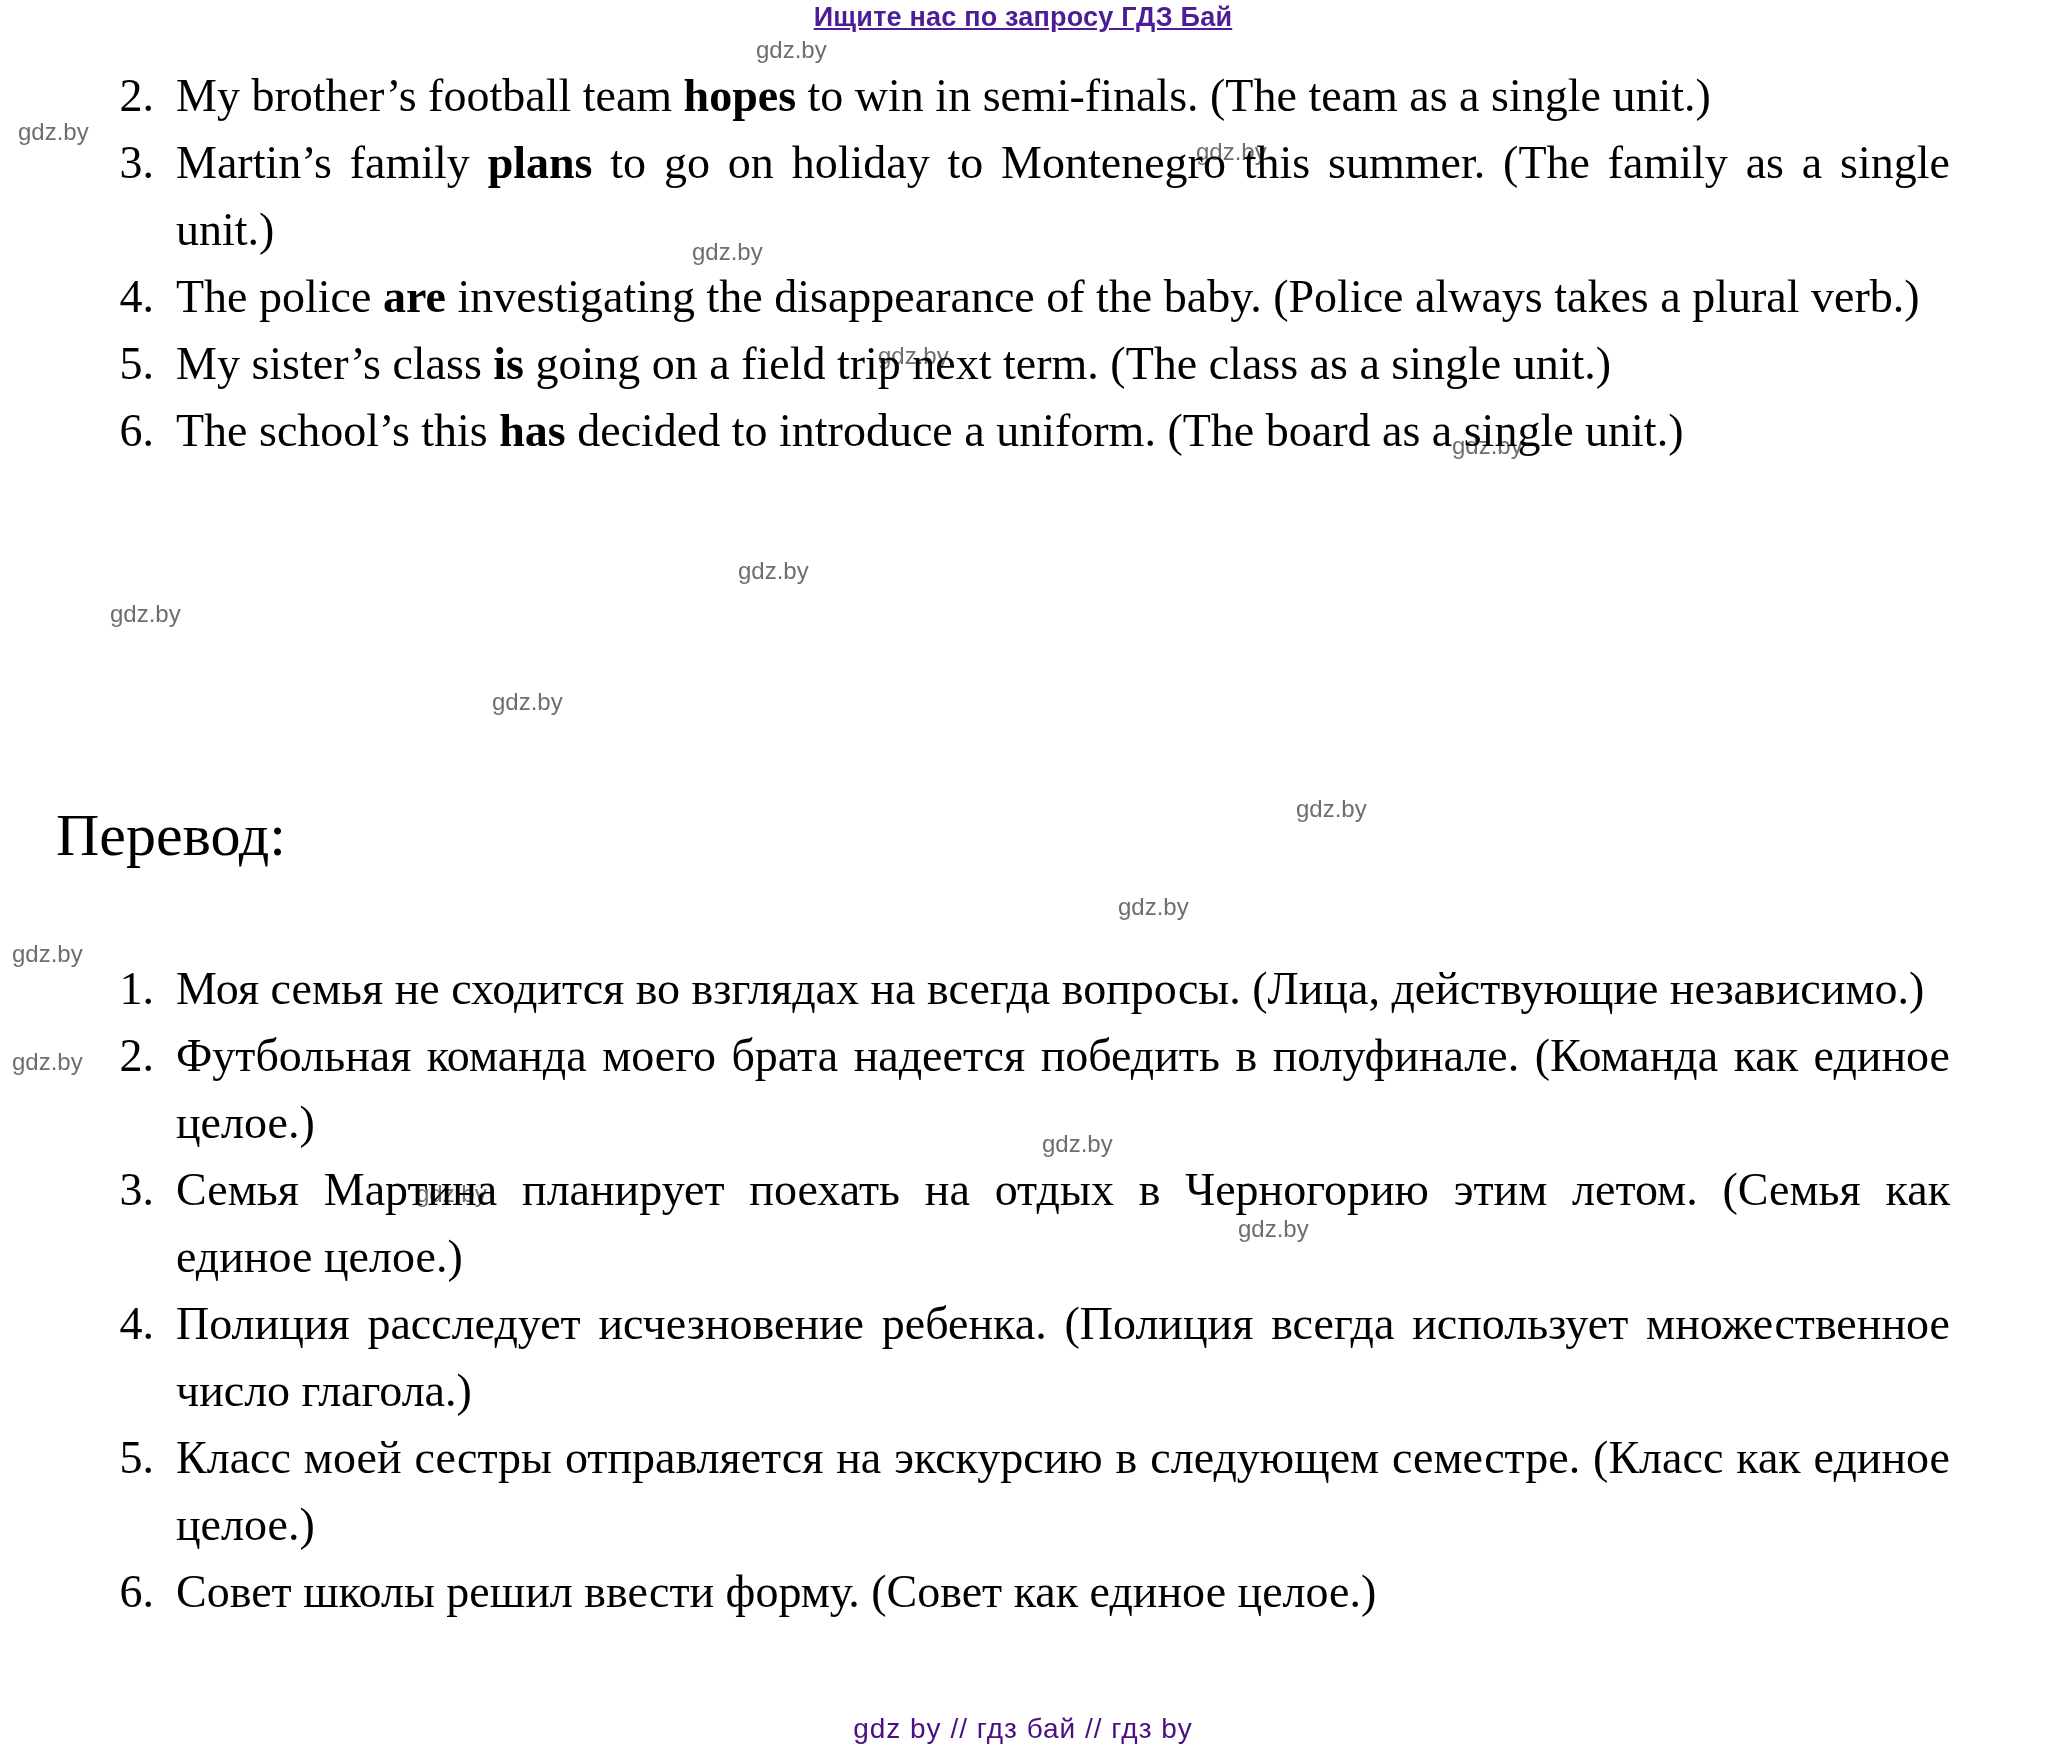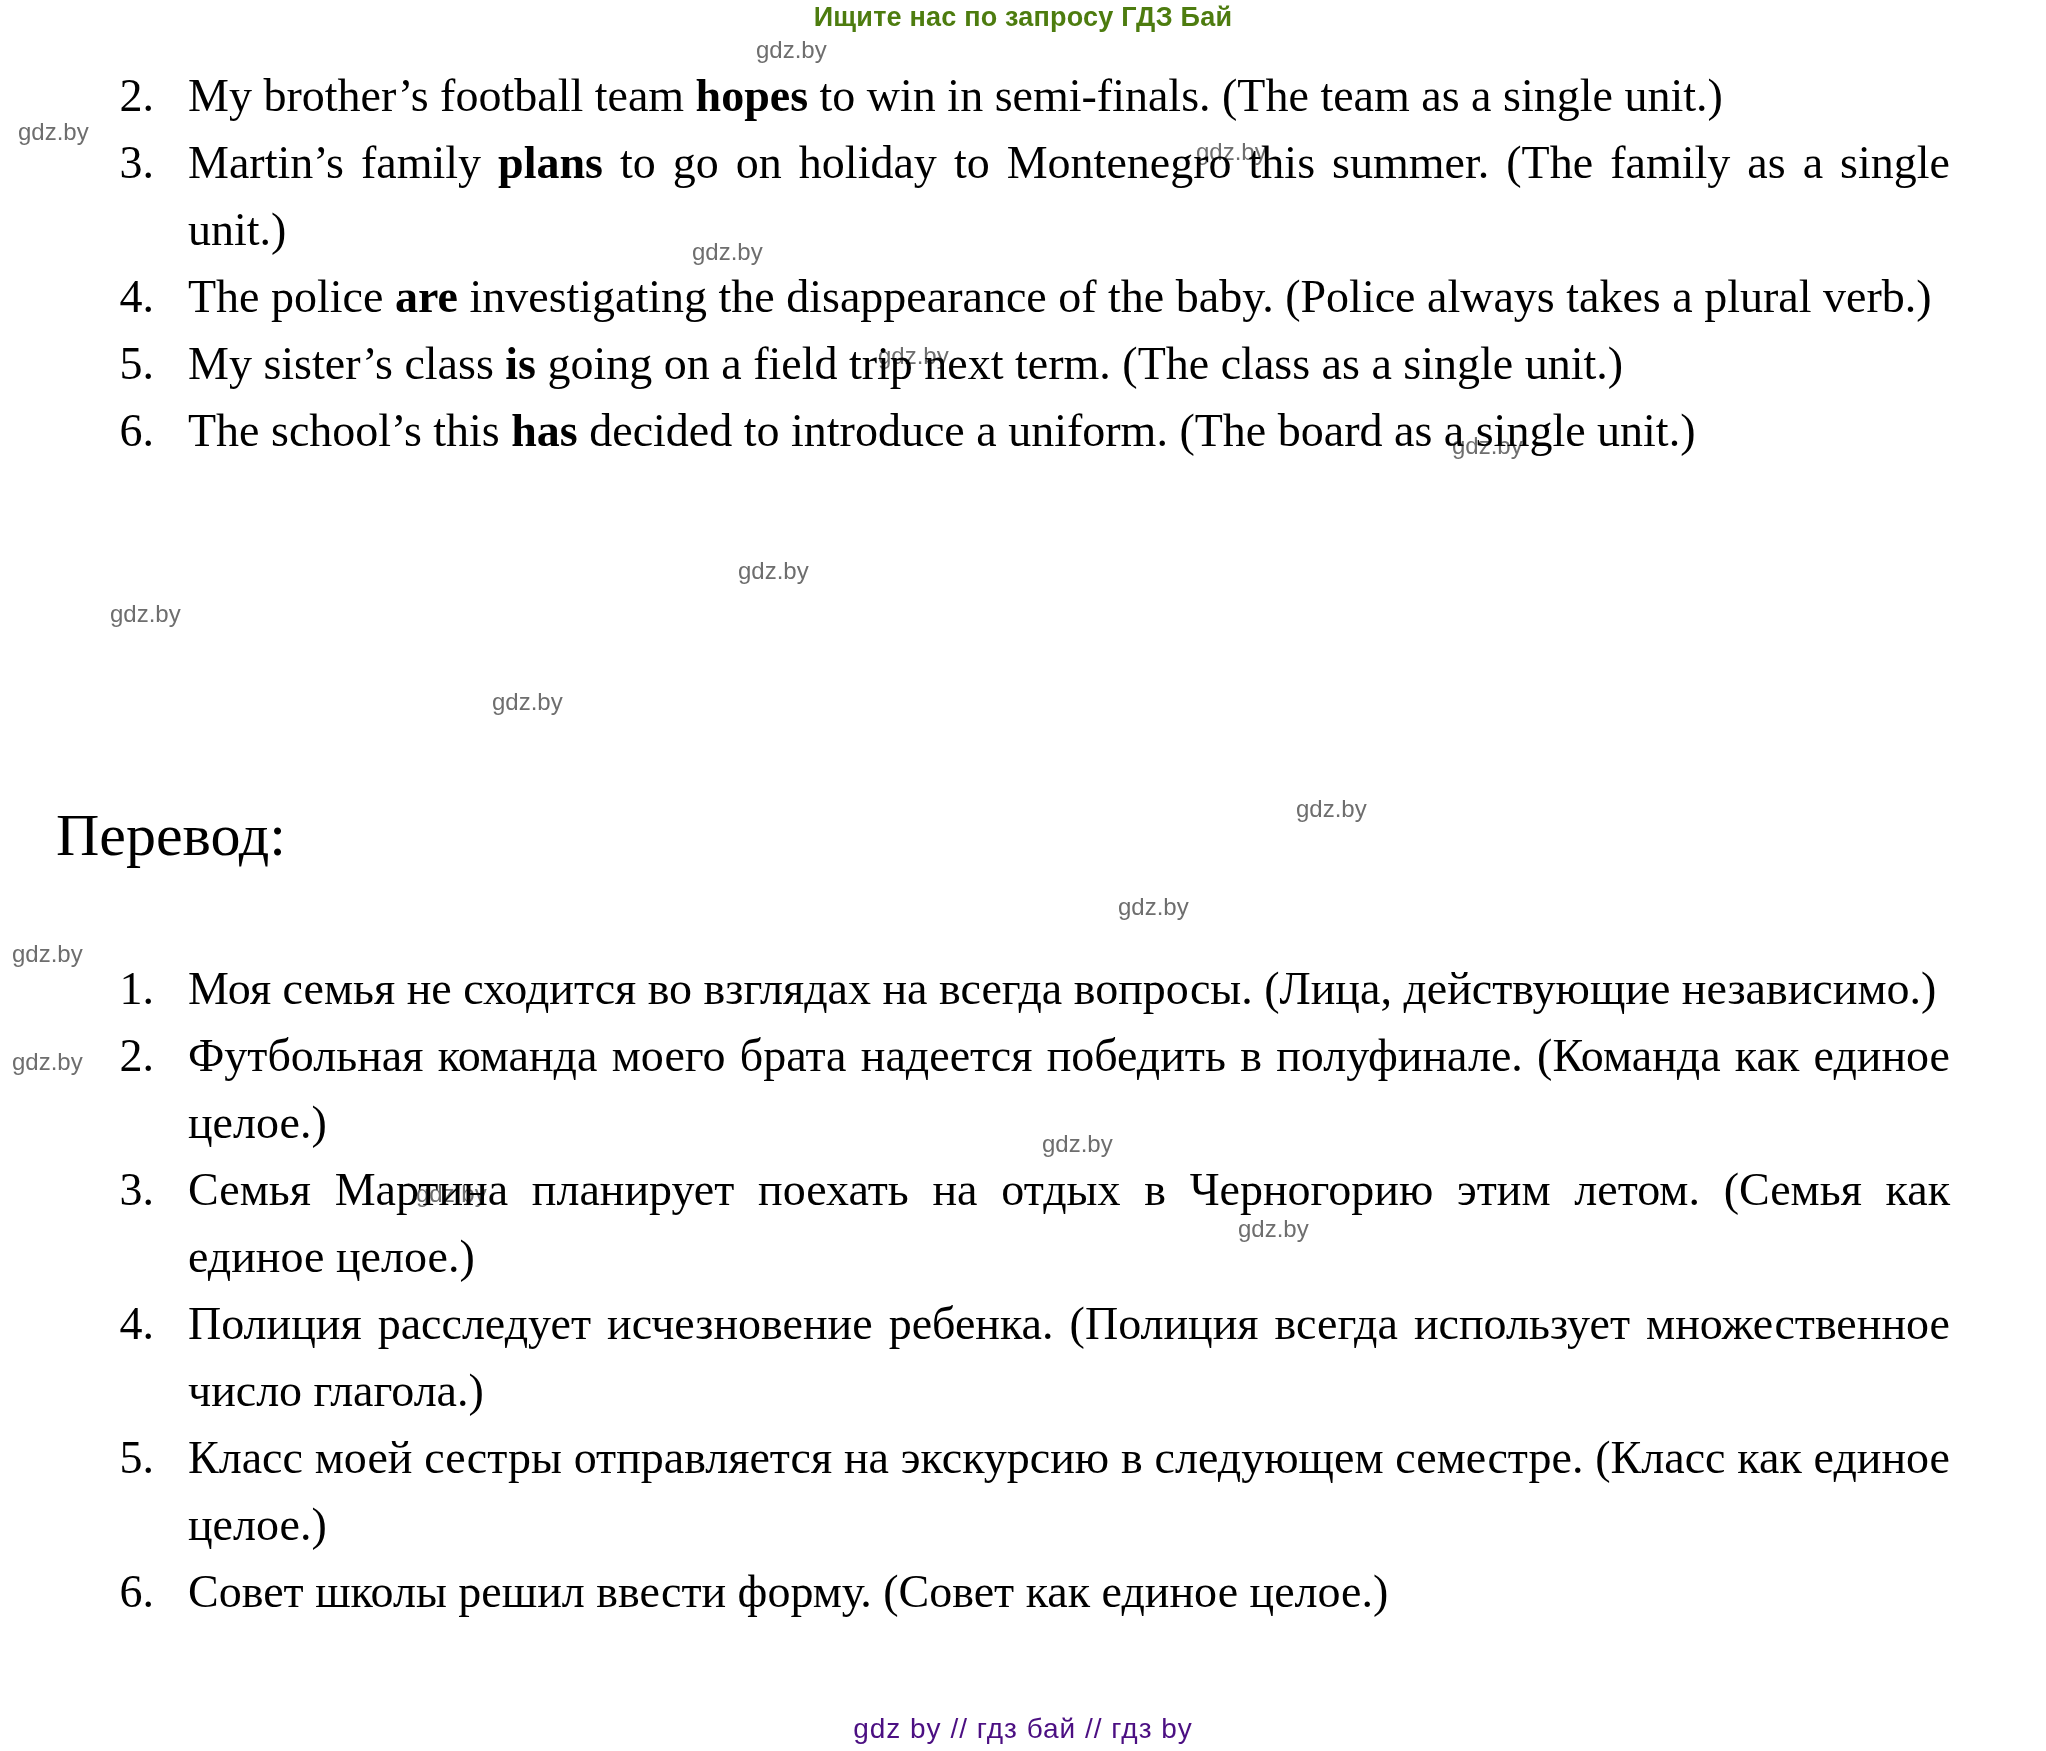--- a/index.html
+++ b/index.html
@@ -71,21 +71,20 @@
     font-size: 46px;
     line-height: 67px;
   }
   .item .body {
     flex: 1 1 auto;
     font-size: 46px;
     line-height: 67px;
     text-align: justify;
     text-justify: inter-word;
     hyphens: none;
-    margin-left: 12px;
   }
   .item .body b { font-weight: bold; }
 
   
   #english-list { top: 62px; }
   
   #translation-heading {
     position: absolute;
     left: 56px;
     top: 805px;
@@ -104,21 +103,21 @@
     text-align: center;
     font-family: "Liberation Sans", sans-serif;
     font-size: 28px;
     color: #4b0f82;
     letter-spacing: 1px;
   }
 </style>
 </head>
 <body>
 
-<div class="promo-banner" style="color: #4d7c0f;">Ищите нас по запросу ГДЗ Бай</div>
+<div class="promo-banner" style="color: #4c1d95; text-decoration: underline;">Ищите нас по запросу ГДЗ Бай</div>
 
 <div id="watermark-layer">
     <div class="wm" style="left: 756px; top: 36px; color: rgb(110, 110, 110);">gdz.by</div>
     <div class="wm" style="left: 18px; top: 118px; color: rgb(110, 110, 110);">gdz.by</div>
     <div class="wm" style="left: 1196px; top: 138px; color: rgb(110, 110, 110);">gdz.by</div>
     <div class="wm" style="left: 692px; top: 238px; color: rgb(110, 110, 110);">gdz.by</div>
     <div class="wm" style="left: 878px; top: 342px; color: rgb(110, 110, 110);">gdz.by</div>
     <div class="wm" style="left: 1452px; top: 432px; color: rgb(110, 110, 110);">gdz.by</div>
     <div class="wm" style="left: 738px; top: 557px; color: rgb(110, 110, 110);">gdz.by</div>
     <div class="wm" style="left: 110px; top: 600px; color: rgb(110, 110, 110);">gdz.by</div>

